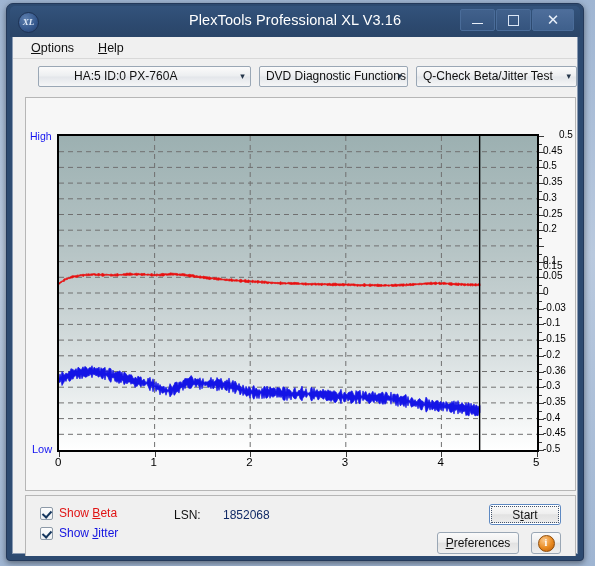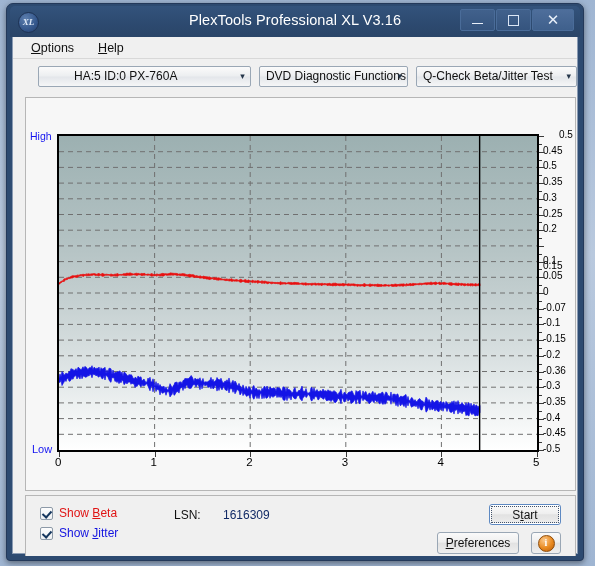--- a/index.html
+++ b/index.html
@@ -364,21 +364,21 @@
                 <div class="ytick" style="top: 96.2px;">0.2</div>
                 <div class="ytick-mark" style="top: 96.2px;"></div>
                 <div class="ytick" style="top: 111.9px; margin-top: 21px;">0.15</div>
                 <div class="ytick-mark" style="top: 111.9px;"></div>
                 <div class="ytick" style="top: 127.6px;">0.1</div>
                 <div class="ytick-mark" style="top: 127.6px;"></div>
                 <div class="ytick" style="top: 143.3px;">0.05</div>
                 <div class="ytick-mark" style="top: 143.3px;"></div>
                 <div class="ytick" style="top: 159px;">0</div>
                 <div class="ytick-mark" style="top: 159px;"></div>
-                <div class="ytick" style="top: 174.7px;">-0.07</div>
+                <div class="ytick" style="top: 174.7px;">-0.03</div>
                 <div class="ytick-mark" style="top: 174.7px;"></div>
                 <div class="ytick" style="top: 190.4px;">-0.1</div>
                 <div class="ytick-mark" style="top: 190.4px;"></div>
                 <div class="ytick" style="top: 206.1px;">-0.15</div>
                 <div class="ytick-mark" style="top: 206.1px;"></div>
                 <div class="ytick" style="top: 221.8px;">-0.2</div>
                 <div class="ytick-mark" style="top: 221.8px;"></div>
                 <div class="ytick" style="top: 237.5px;">-0.36</div>
                 <div class="ytick-mark" style="top: 237.5px;"></div>
                 <div class="ytick" style="top: 253.2px;">-0.3</div>
@@ -432,21 +432,21 @@
         <div class="ctrl-panel">
           <div class="chk-row" id="chk-beta">
             <div class="checkbox"></div>
             <div class="chk-label red-txt"><span>Show </span><u>B</u><span>eta</span></div>
           </div>
           <div class="chk-row" id="chk-jitter">
             <div class="checkbox"></div>
             <div class="chk-label blue-txt"><span>Show </span><u>J</u><span>itter</span></div>
           </div>
           <div class="lsn-label">LSN:</div>
-          <div class="lsn-value">1616309</div>
+          <div class="lsn-value">1852068</div>
 
           <div class="btn" id="btn-preferences">
             <span><u>P</u><span>references</span></span>
           </div>
           <div class="btn" id="btn-start">
             <span><span>S</span><u>t</u><span>art</span></span>
             <span class="focusring"></span>
           </div>
           <div class="btn" id="btn-info">
             <span class="info-icon">i</span>

